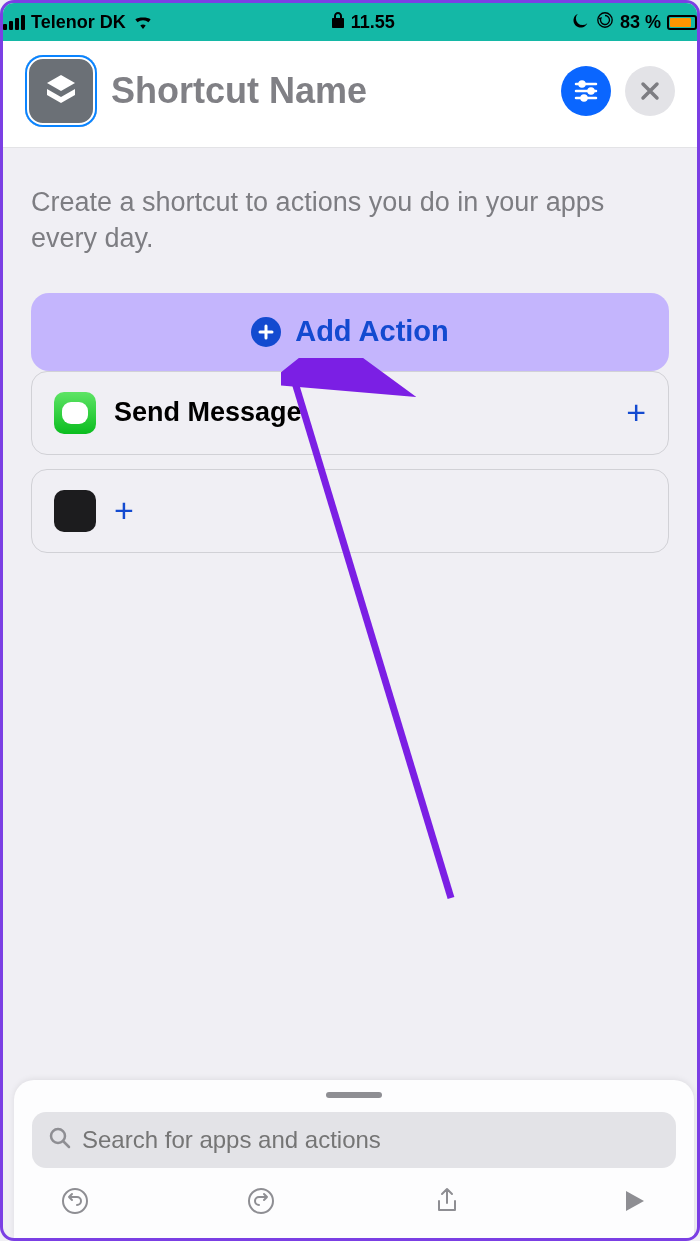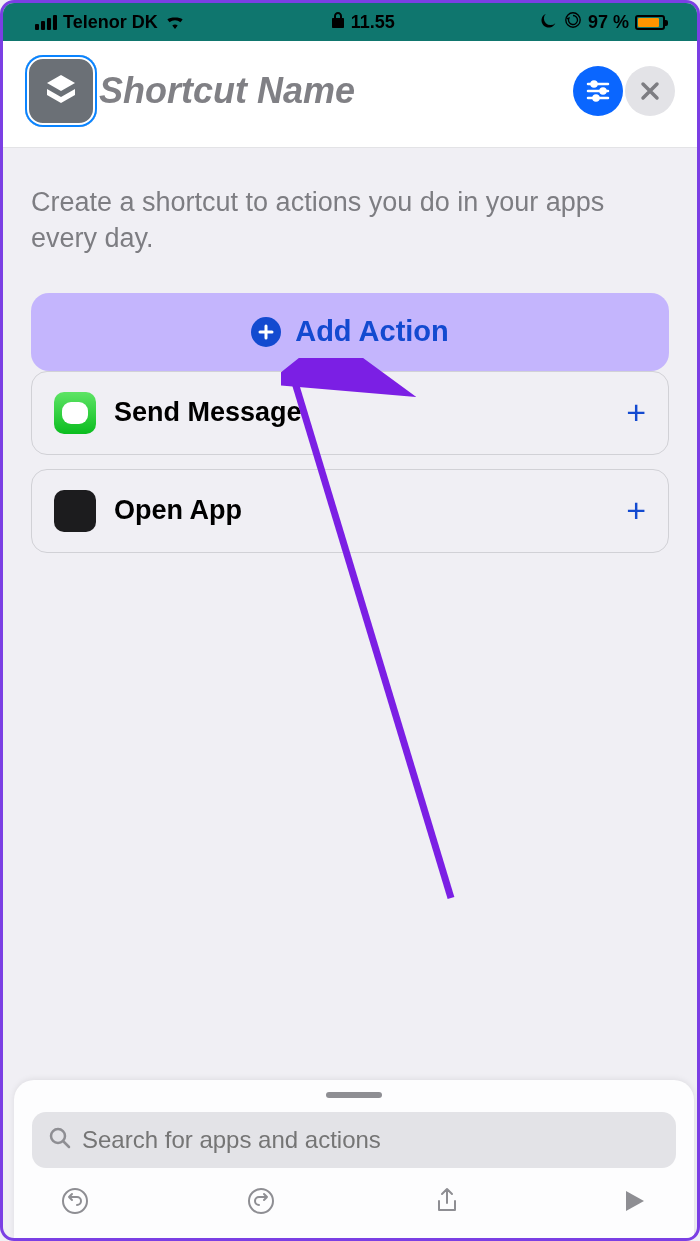--- a/index.html
+++ b/index.html
@@ -9,26 +9,26 @@
   font-family: -apple-system, BlinkMacSystemFont, "Helvetica Neue", sans-serif;
   background: #f0eff4;
   border: 3px solid #7b3fe4;
   border-radius: 14px;
   overflow: hidden;
   position: relative;
 }
 
 
 .status-bar {
-  background: #0f766e;
+  background: #14b8a6;
   height: 38px;
   display: flex;
   align-items: center;
   justify-content: space-between;
-  padding: 0 32px;
+  padding: 0 0;
   font-size: 18px;
   font-weight: 600;
   color: #000;
 }
 .status-left, .status-center, .status-right { display: flex; align-items: center; gap: 6px; }
 .signal { display: flex; align-items: flex-end; gap: 2px; }
 .signal span { width: 4px; background: #000; display: inline-block; border-radius: 1px; }
 .signal span:nth-child(1){height:6px}
 .signal span:nth-child(2){height:9px}
 .signal span:nth-child(3){height:12px}
@@ -41,23 +41,22 @@
 }
 .battery::after { content:''; position:absolute; right:-5px; top:3px; width:3px; height:6px; background:#000; border-radius:0 2px 2px 0;}
 .battery .fill { position:absolute; left:1px; top:1px; bottom:1px; width:82%; background:#ff9500; border-radius:1px;}
 
 
 .header {
   background: #fff;
   padding: 14px 22px 20px;
   display: flex;
   align-items: center;
-  gap: 2px;
+  gap: 14px;
   border-bottom: 1px solid #e3e3e6;
-  font-style: italic;
 }
 .shortcut-icon {
   width: 72px; height: 72px;
   background: #6b7076;
   border-radius: 18px;
   display:flex; align-items:center; justify-content:center;
   position: relative;
   box-shadow: 0 0 0 2px #0a84ff inset, 0 0 0 4px #fff inset;
 }
 .shortcut-icon svg { width: 40px; height: 40px; }
@@ -213,21 +212,21 @@
           <path d="M17 13.5A8 8 0 1 1 6.5 3 6.5 6.5 0 0 0 17 13.5z" fill="#000"></path>
         </svg>
     </span>
     <span>
       <svg width="18" height="18" viewBox="0 0 20 20">
           <circle cx="10" cy="10" r="8" fill="none" stroke="#000" stroke-width="1.5"></circle>
           <path d="M10 5a5 5 0 1 1-4.9 4" fill="none" stroke="#000" stroke-width="1.5"></path>
           <path d="M3 8l2 1 1-2" fill="none" stroke="#000" stroke-width="1.5"></path>
         </svg>
     </span>
-    <span>97 %</span>
+    <span>83 %</span>
     <span class="battery">
         <span class="fill"></span>
       </span>
   </div>
 </div>
 
 <div class="header">
   <div class="shortcut-icon">
     <svg viewBox="0 0 40 40">
         <path d="M20 4l14 8-14 8-14-8 14-8zm-14 14l14 8 14-8v6l-14 8-14-8v-6z" fill="#fff"></path>
@@ -279,21 +278,20 @@
       <span></span>
         <span></span>
         <span></span>
         <span></span>
         <span></span>
         <span></span>
         <span></span>
         <span></span>
         <span></span>
     </div>
-    <div class="suggestion-label">Open App</div>
     <div class="add-plus">+</div>
   </div>
 </div>
 
 <svg class="arrow" width="200" height="560">
   <defs>
     <marker id="ah" markerWidth="16" markerHeight="20" refX="8" refY="4" orient="auto">
       <path d="M0 20 L8 0 L16 20 L8 14 Z" fill="#7b1fe4"></path>
     </marker>
   </defs>

